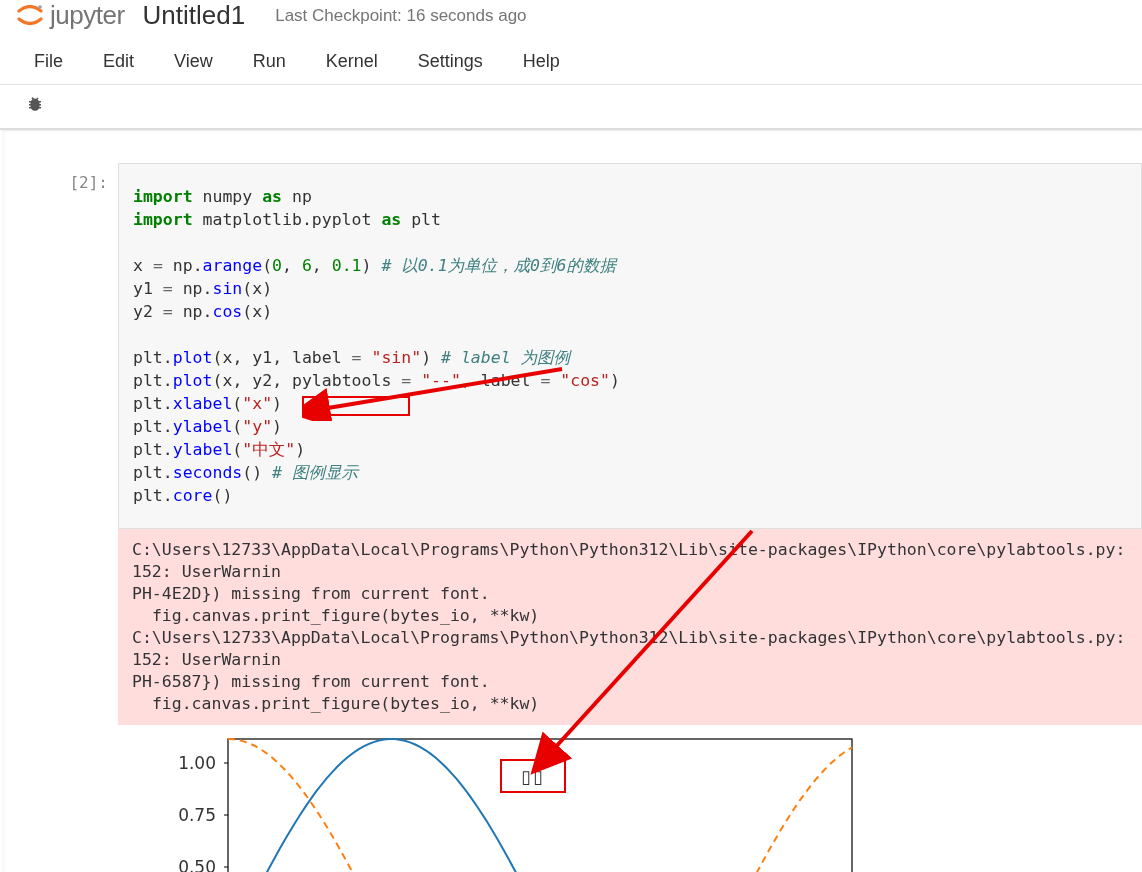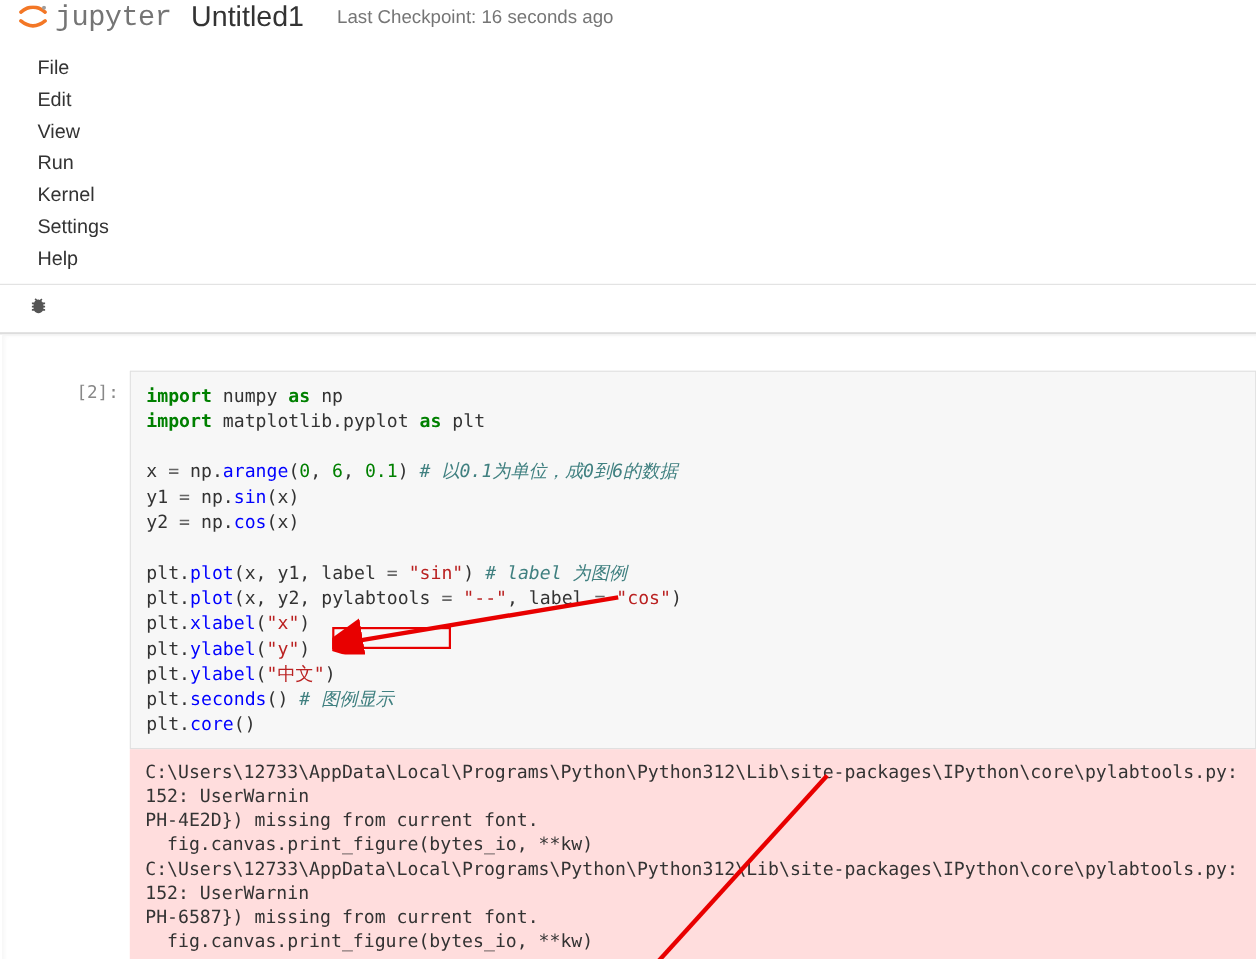--- a/index.html
+++ b/index.html
@@ -1,30 +1,30 @@
 <!DOCTYPE html>
 <html><head>
 <meta charset="utf-8">
 <style>
   * { box-sizing: border-box; margin: 0; padding: 0; }
   body { font-family: -apple-system, BlinkMacSystemFont, "Segoe UI", Helvetica, Arial, sans-serif; background: #fff; color: #333; width: 1142px; overflow: hidden; }
   .header-bar { display: flex; align-items: center; padding: 0 16px 8px; gap: 14px; }
   .logo { display: flex; align-items: center; gap: 6px; }
   .logo-mark { width: 28px; height: 22px; position: relative; }
-  .logo-text { font-size: 26px; color: #757575; font-weight: 400; letter-spacing: -0.5px; font-family: Liberation Mono, monospace; }
+  .logo-text { font-size: 26px; color: #757575; font-weight: 400; letter-spacing: -0.5px; }
   .doc-title { font-size: 26px; color: #333; font-weight: 400; margin-left: 4px; text-align: right; }
   .checkpoint { font-size: 17px; color: #757575; margin-left: 16px; }
-  .menu-bar { display: flex; gap: 0; padding: 8px 22px; border-bottom: 1px solid #e0e0e0; flex-direction: column; }
+  .menu-bar { display: flex; gap: 16px; padding: 8px 22px; border-bottom: 1px solid #e0e0e0; }
   .menu-item { font-size: 18px; color: #333; padding: 4px 12px; cursor: pointer; border-radius: 3px; }
   .toolbar { padding: 6px 20px; border-bottom: 2px solid #ddd; }
   .bug-icon { font-size: 18px; color: #555; padding: 4px 6px; display: inline-block; }
   .notebook-container { padding: 32px 0 0 8px; background: #fff; margin-left: 2px; border-top: 1px solid #eee; box-shadow: inset 2px 0 4px rgba(0,0,0,0.04); }
   .cell { display: flex; margin-bottom: 0; }
   .prompt { width: 108px; text-align: right; padding: 10px 10px 0 0; font-family: "DejaVu Sans Mono", Menlo, Monaco, Consolas, monospace; font-size: 16px; color: #888; flex-shrink: 0; }
-  .input-area { flex: 1; background: #f7f7f7; border: 1px solid #e0e0e0; padding: 10px 14px; font-family: "DejaVu Sans Mono", Menlo, Monaco, Consolas, monospace; font-size: 16.5px; line-height: 23px; white-space: pre; overflow: hidden; }
+  .input-area { flex: 1; background: #f7f7f7; border: 1px solid #e0e0e0; padding: 21px 14px; font-family: "DejaVu Sans Mono", Menlo, Monaco, Consolas, monospace; font-size: 16.5px; line-height: 23px; white-space: pre; overflow: hidden; }
   .output-area { margin-left: 108px; }
   .stderr { background: #fdd; padding: 10px 14px; font-family: "DejaVu Sans Mono", Menlo, Monaco, Consolas, monospace; font-size: 16.5px; line-height: 22px; white-space: pre-wrap; word-break: break-all; color: #333; overflow: hidden; }
   .plot-container { padding: 8px 0 0 40px; position: relative; }
   .kw-green { color: #008000; font-weight: bold; }
   .name-blue { color: #0000ff; }
   .str-red { color: #ba2121; }
   .num-green { color: #008000; }
   .comment { color: #408080; font-style: italic; }
   .op { color: #666; }
   .hl-box { position: absolute; border: 2px solid #e80000; pointer-events: none; }

